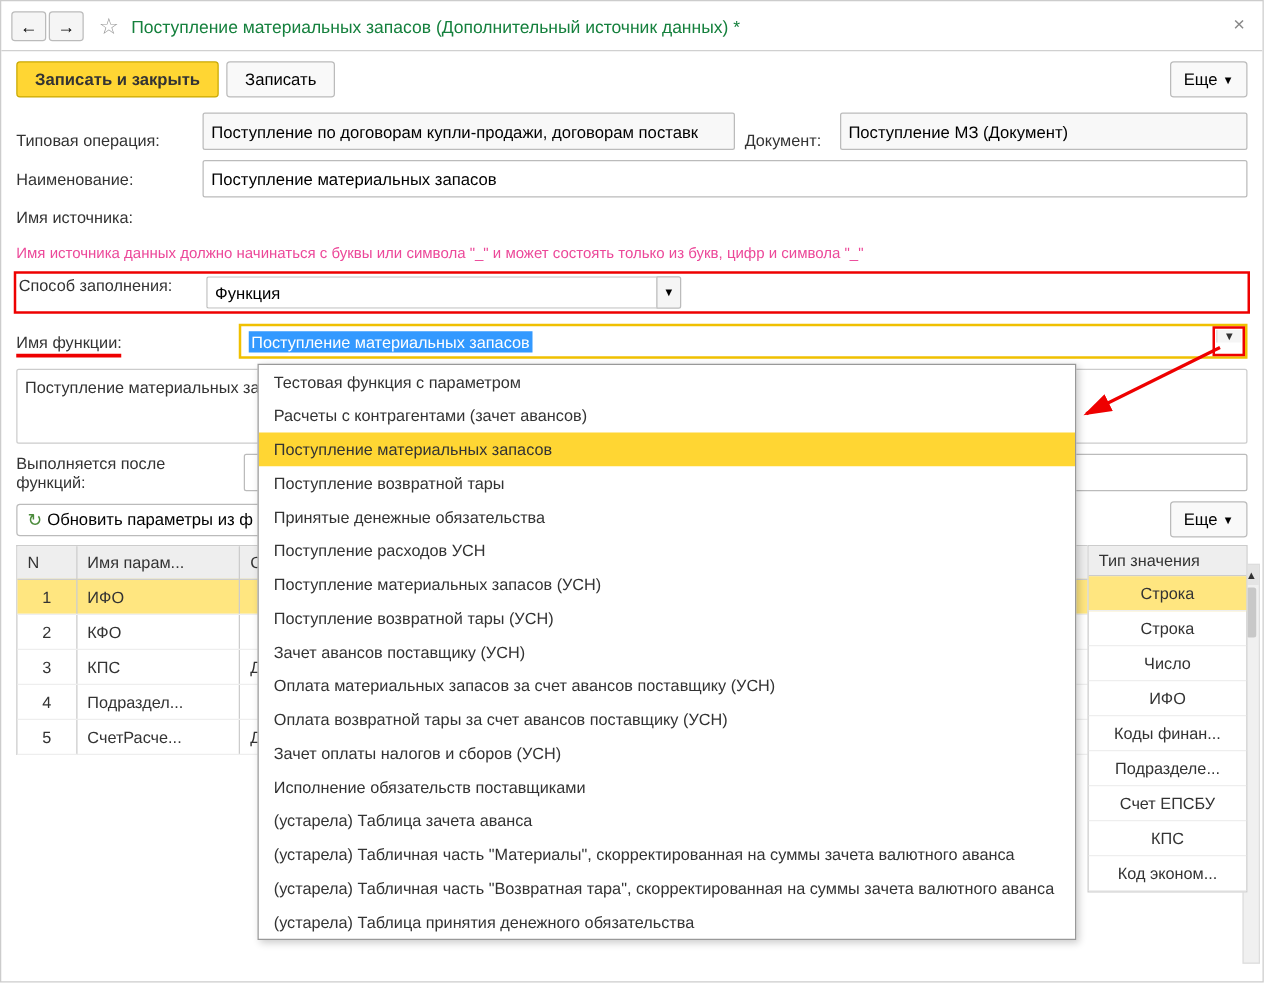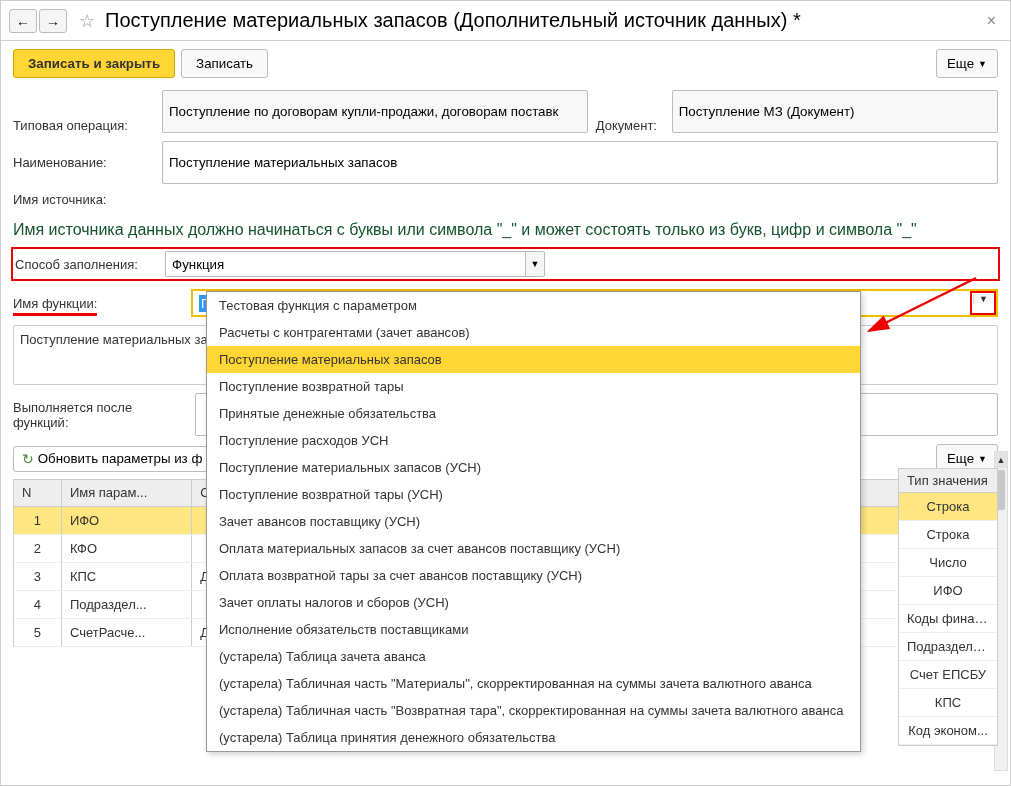--- a/index.html
+++ b/index.html
@@ -2,40 +2,40 @@
 <html><head>
 <meta charset="utf-8">
 <style>
 * { box-sizing: border-box; margin: 0; padding: 0; }
 body { font-family: Arial, sans-serif; font-size: 13px; color: #333; background: #fff; width: 1011px; height: 786px; position: relative; overflow: hidden; border: 1px solid #ccc; }
 
 .titlebar { display: flex; align-items: center; padding: 4px 8px; height: 40px; border-bottom: 1px solid #d0d0d0; }
 .nav-buttons { display: flex; gap: 2px; margin-right: 8px; }
 .nav-btn { width: 28px; height: 24px; border: 1px solid #bbb; background: #f5f5f5; border-radius: 3px; cursor: pointer; display: flex; align-items: center; justify-content: center; font-size: 14px; }
 .star-icon { width: 24px; height: 24px; display: flex; align-items: center; justify-content: center; font-size: 18px; color: #999; margin-right: 6px; }
-.window-title { font-size: 20px; color: #000000; flex: 1; }
+.window-title { font-size: 14px; color: #15803d; flex: 1; }
 .close-btn { font-size: 16px; color: #888; cursor: pointer; padding: 2px 6px; }
 
 .toolbar { display: flex; align-items: flex-end; padding: 8px 12px; gap: 6px; }
 .btn-primary { background: #ffd633; border: 1px solid #c9a800; padding: 6px 14px; border-radius: 3px; font-weight: bold; color: #333; cursor: pointer; }
 .btn-default { background: #f9f9f9; border: 1px solid #bbb; padding: 6px 14px; border-radius: 3px; cursor: pointer; }
 .spacer { flex: 1; }
 .btn-more { background: #f9f9f9; border: 1px solid #bbb; padding: 6px 10px; border-radius: 3px; cursor: pointer; display: flex; align-items: center; gap: 4px; }
 
 .form-area { padding: 4px 12px; }
 .form-row { display: flex; align-items: center; margin-bottom: 8px; gap: 4px; }
 .form-label { width: 145px; color: #333; flex-shrink: 0; }
-.form-input { flex: 1; border: 1px solid #bbb; padding: 4px 6px; border-radius: 2px; height: 43px; background: #fff; }
+.form-input { flex: 1; border: 1px solid #bbb; padding: 4px 6px; border-radius: 2px; height: 30px; background: #fff; }
 .form-input.readonly { background: #f8f8f8; }
 .row-split { display: flex; gap: 8px; }
 .row-split > div { display: flex; align-items: flex-end; gap: 4px; }
 
-.hint-text { color: #14532d; font-size: 16px; padding: 2px 12px 8px; }
-
-.red-box { border: 2px solid #e00; padding: 2px; display: flex; align-items: center; }
+.hint-text { color: #ec4899; font-size: 12px; padding: 2px 12px 8px; }
+
+.red-box { border: 2px solid #e00; padding: 2px; display: flex; }
 .red-underline { border-bottom: 3px solid #e00; padding-bottom: 2px; }
 
 .select-wrap { display: flex; flex: 1; }
 .select-input { flex: 1; border: 1px solid #bbb; border-right: none; padding: 4px 6px; border-radius: 2px 0 0 2px; height: 26px; }
 .select-btn { width: 20px; border: 1px solid #bbb; background: #f5f5f5; border-radius: 0 2px 2px 0; cursor: pointer; display: flex; align-items: center; justify-content: center; font-size: 9px; }
 .selected-text { background: #3399ff; color: #fff; padding: 1px 2px; }
 
 .dropdown-trigger-box { border: 2px solid #e00; padding: 1px; }
 
 .fn-row { display: flex; align-items: center; margin: 0 12px 8px; position: relative; }
@@ -60,21 +60,21 @@
 .col-n { width: 40px; text-align: center; }
 .col-name { width: 110px; }
 .col-d { width: 680px; }
 
 .dropdown-list { position: absolute; top: 290px; left: 205px; width: 655px; background: #fff; border: 1px solid #999; box-shadow: 2px 2px 6px rgba(0,0,0,0.2); z-index: 100; max-height: 490px; overflow-y: auto; }
 .dd-item { padding: 6px 12px; cursor: pointer; }
 .dd-item.highlight { background: #ffd633; }
 
 .arrow-svg { position: absolute; top: 272px; left: 860px; z-index: 200; pointer-events: none; }
 
-.type-panel { position: absolute; top: 467px; right: 12px; width: 100px; background: #fff; border: 1px solid #ccc; z-index: 50; }
+.type-panel { position: absolute; top: 435px; right: 12px; width: 128px; background: #fff; border: 1px solid #ccc; z-index: 50; }
 .type-panel .tp-header { background: #eee; padding: 4px 8px; border-bottom: 1px solid #ccc; }
 .type-panel .tp-item { padding: 6px 8px; border-bottom: 1px solid #eee; white-space: nowrap; overflow: hidden; text-overflow: ellipsis; text-align: center; }
 .type-panel .tp-item.sel { background: #ffe680; }
 
 .scrollbar-mock { position: absolute; right: 2px; top: 450px; width: 14px; height: 320px; background: #f0f0f0; border: 1px solid #ddd; }
 .sb-btn { height: 16px; background: #e4e4e4; display: flex; align-items: center; justify-content: center; font-size: 9px; }
 .sb-thumb { height: 40px; background: #c8c8c8; margin: 2px; border-radius: 2px; }
 </style>
 </head>
 <body>

